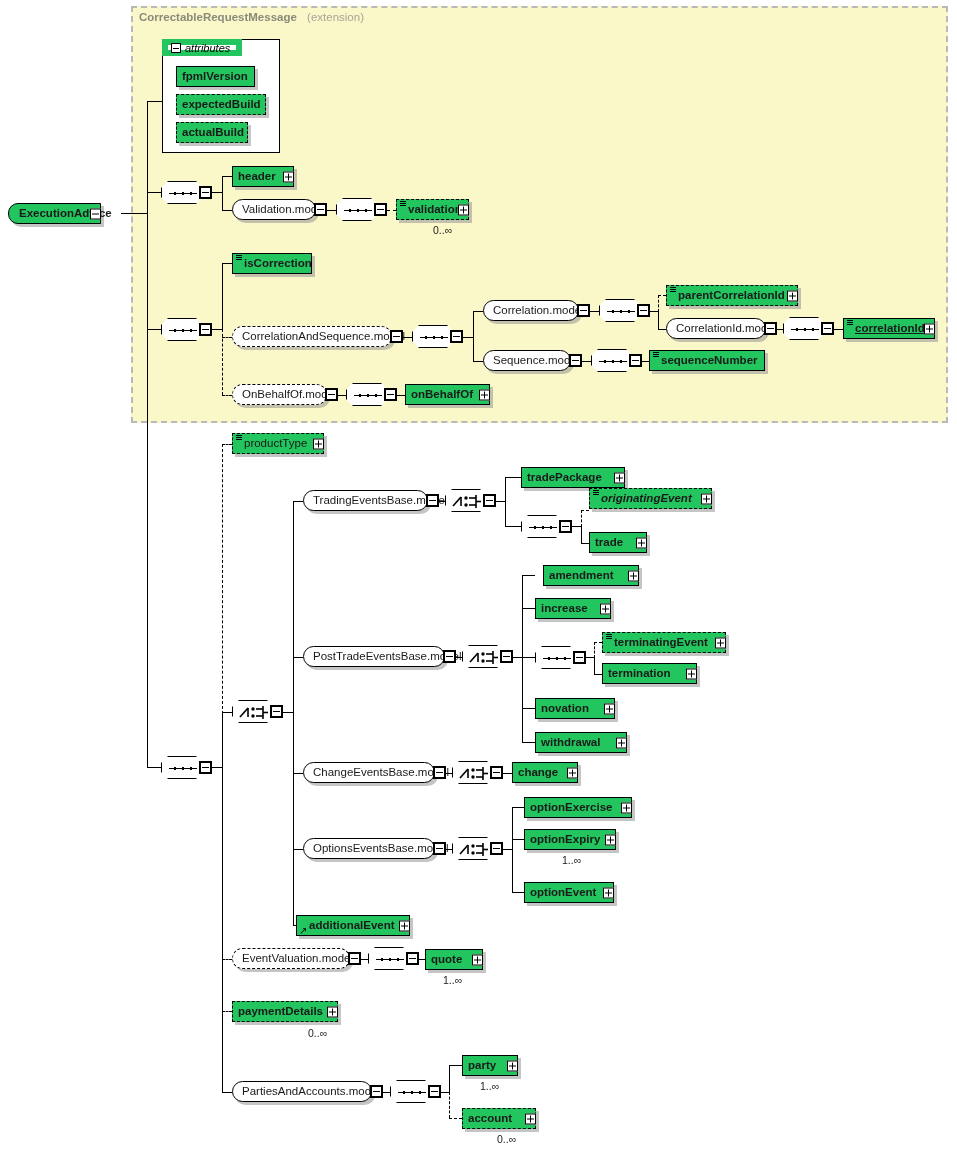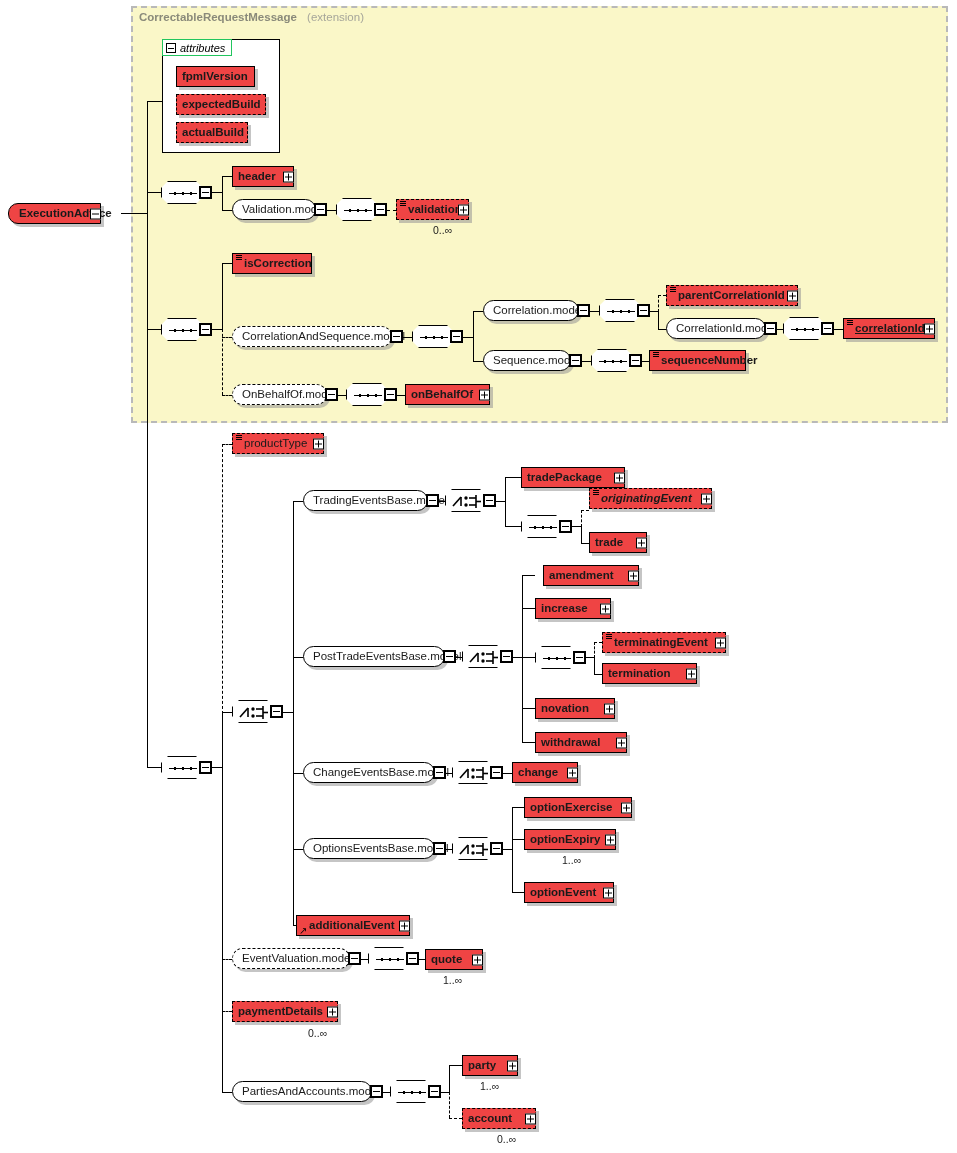--- a/index.html
+++ b/index.html
@@ -27,21 +27,21 @@
   .ln.h{height:1px;}
   .ln.v{width:1px;}
   .dln{position:absolute;}
   .dln.h{border-top:1px dashed #000;height:0;}
   .dln.v{border-left:1px dashed #000;width:0;}
 
   
   .node{
     position:absolute;
     box-sizing:border-box;
-    background:#ef4444;
+    background:#22c55e;
     border:1px solid #000;
     height:21px;
     display:flex;
     align-items:center;
     font-size:11.5px;
     color:#1a1a1a;
     white-space:nowrap;
     box-shadow:3px 3px 0 0 rgba(150,150,150,0.55);
   }
   .node .lbl{padding:0 4px 0 5px;line-height:1;}
@@ -155,21 +155,21 @@
   .attrgroup{
     position:absolute;
     border:1px solid #000;
     background:#fff;
     box-sizing:border-box;
   }
   .attrhdr{
     position:absolute;
     left:-1px;top:-1px;
     height:17px;
-    border:1px solid #22c55e;
+    border:6px solid #22c55e;
     background:#fff;
     box-sizing:border-box;
     display:flex;align-items:center;
     padding:0 6px 0 3px;
     font-size:11px;font-style:italic;
     white-space:nowrap;
   }
   .minibox{
     width:10px;height:10px;border:1px solid #000;background:#fff;
     position:relative;margin-right:4px;box-sizing:border-box;flex:0 0 auto;
@@ -317,21 +317,21 @@
   <div class="node model" style="left:483px;top:350px;width:88px;">
     <span class="lbl">Sequence.model</span>
   </div>
   <div class="expout" style="left:569px;top:354px;"></div>
   <div class="ln h" style="left:582px;top:361px;width:9px;"></div>
   <div class="comp" style="left:591px;top:349px;">
     <span class="seqdots"></span>
   </div>
   <div class="expout" style="left:629px;top:354px;"></div>
   <div class="ln h" style="left:642px;top:361px;width:7px;"></div>
-  <div class="node bold hasattr" style="left:649px;top:350px;width:97px;">
+  <div class="node bold hasattr" style="left:649px;top:350px;width:116px;">
     <span class="attrmark"></span>
     <span class="lbl">sequenceNumber</span>
   </div>
 
   <div class="dln h" style="left:222px;top:395px;width:10px;"></div>
   <div class="node model dashed" style="left:232px;top:384px;width:95px;">
     <span class="lbl">OnBehalfOf.model</span>
   </div>
   <div class="expout" style="left:325px;top:388px;"></div>
   <div class="ln h" style="left:338px;top:395px;width:8px;"></div>

